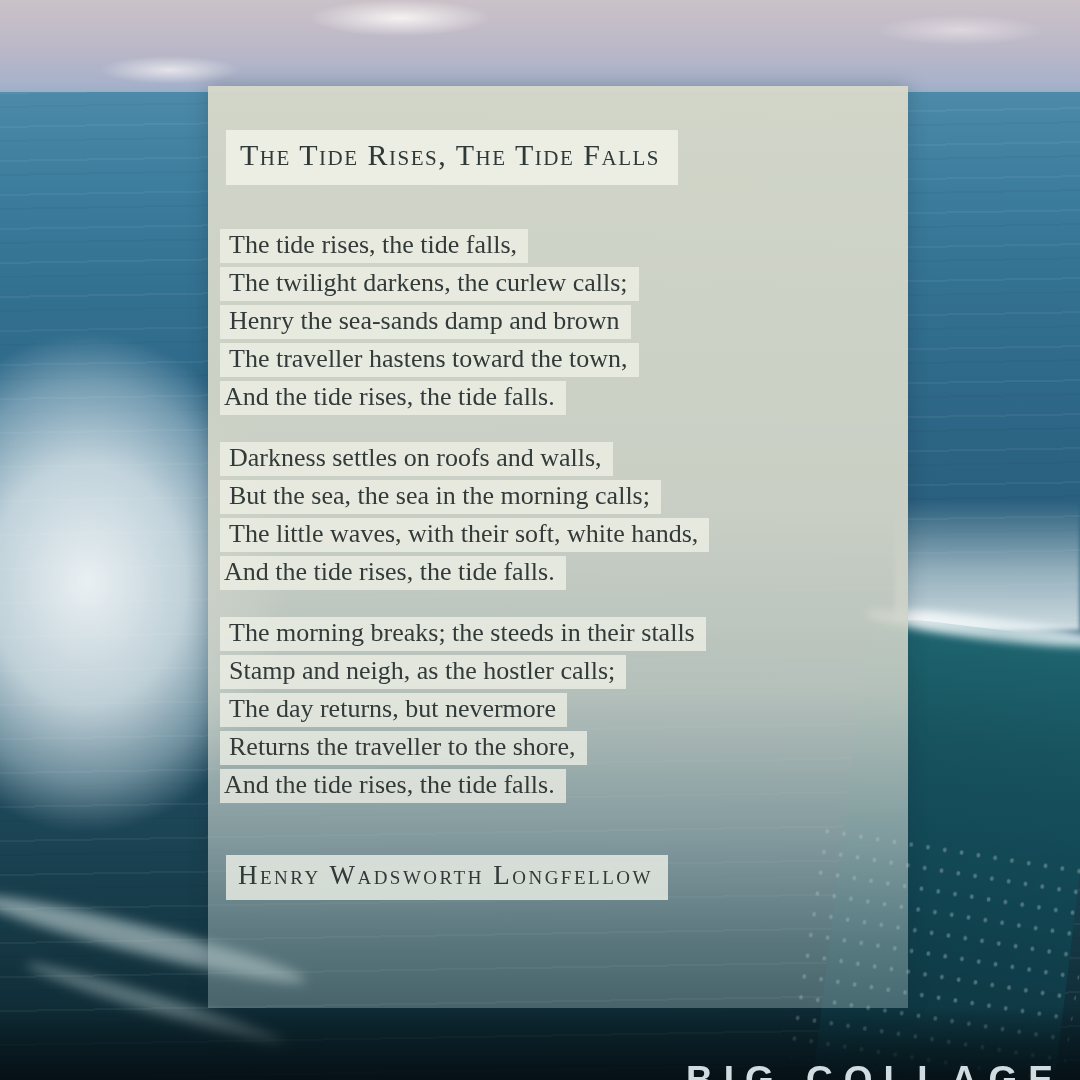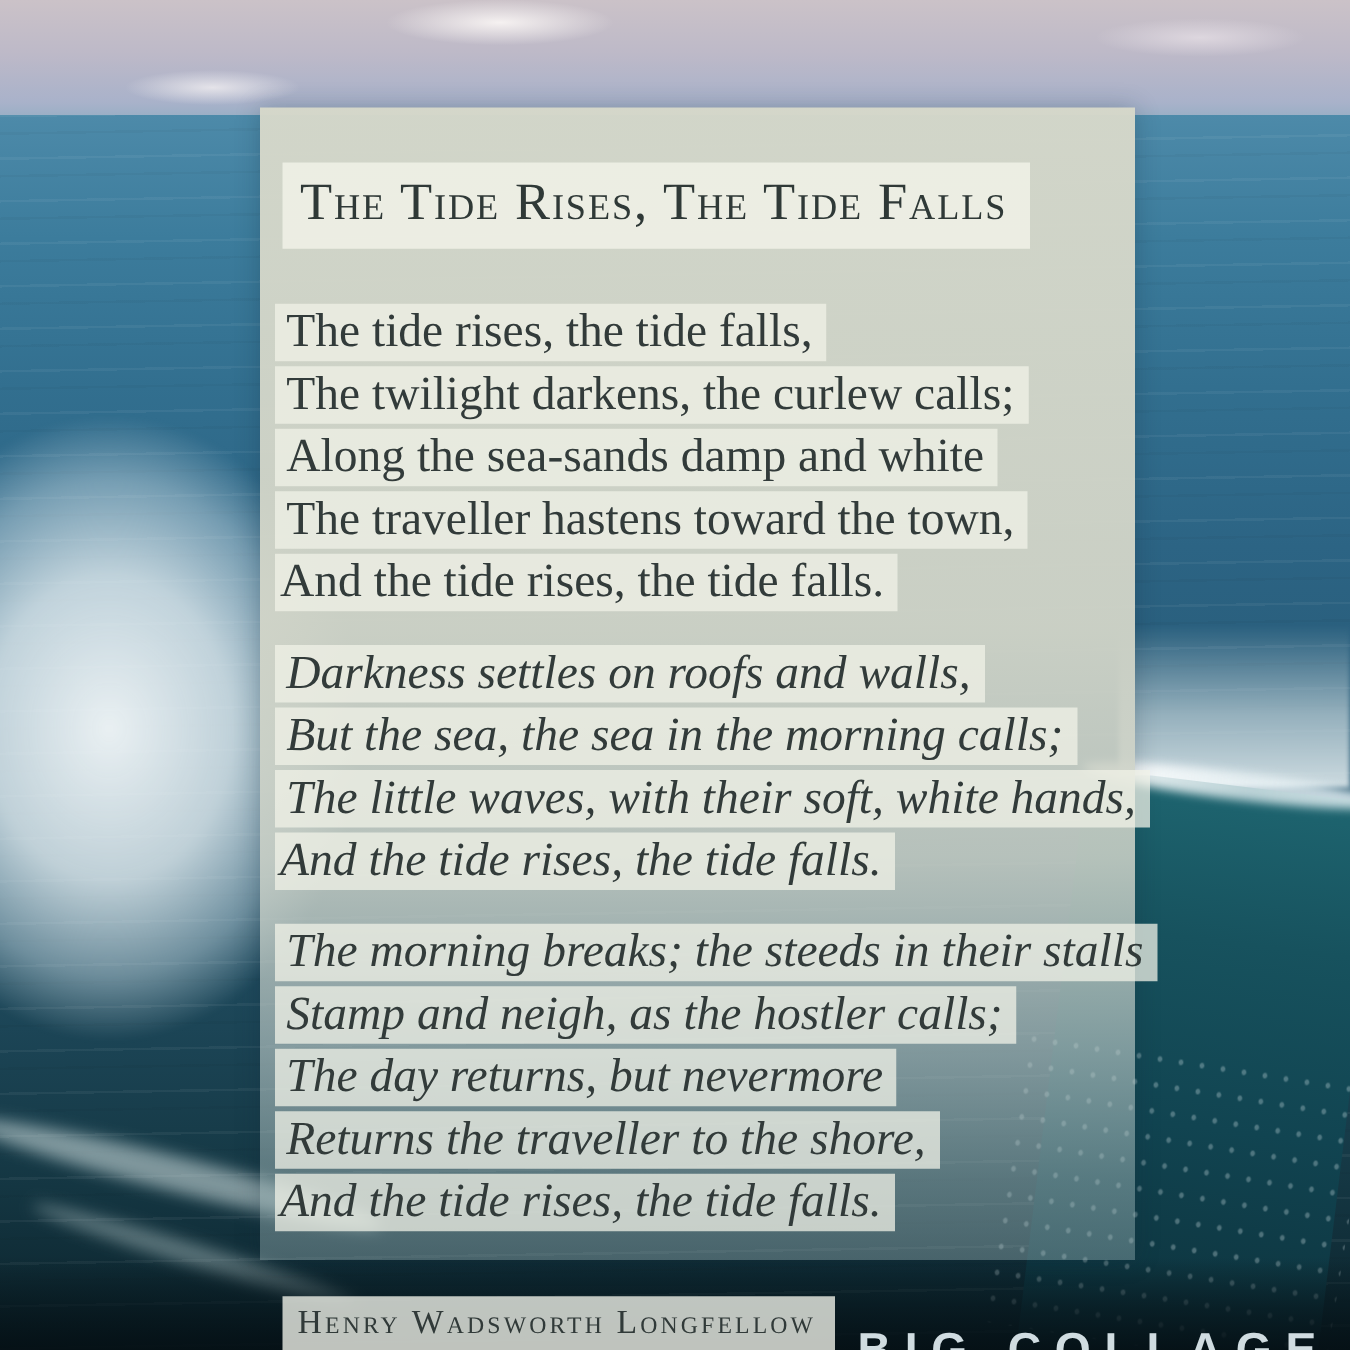--- a/index.html
+++ b/index.html
@@ -73,31 +73,31 @@
       rgba(210,213,200,0.95) 45%,
       rgba(202,208,198,0.88) 65%,
       rgba(181,196,194,0.66) 82%,
       rgba(158,181,182,0.5) 93%,
       rgba(150,175,178,0.42) 100%);
     box-shadow:0 0 18px rgba(20,40,50,0.25);
   }
   .title-box{
     display:inline-block;margin:44px 0 0 18px;padding:8px 18px 13px 14px;
     background:rgba(242,243,233,0.82);
-    font-variant:small-caps;font-size:42px;letter-spacing:1.5px;color:#2f3937;
+    font-variant:small-caps;font-size:30px;letter-spacing:1.5px;color:#2f3937;
     white-space:nowrap;
   }
   .stanza{margin:0 0 0 12px;}
   .stanza-first{margin-top:44px;}
-  .stanza + .stanza{margin-top:23px;font-style:italic;}
+  .stanza + .stanza{margin-top:23px;}
   .line{line-height:1;}
   .line-box{
     display:inline-block;background:rgba(240,241,231,0.75);
     padding:3px 11px 5px 9px;margin-bottom:4px;
-    font-size:38px;color:#323b3a;white-space:nowrap;
+    font-size:26px;color:#323b3a;white-space:nowrap;
   }
   .line-refrain .line-box{padding-left:4px;}
   .author-box{
     display:inline-block;margin:48px 0 0 18px;padding:5px 15px 9px 12px;
     background:rgba(238,240,231,0.8);
     font-variant:small-caps;font-size:27px;letter-spacing:2.5px;color:#313a39;
     white-space:nowrap;
     font-family:Liberation Serif, serif;
   }
 </style>
@@ -116,21 +116,21 @@
   <div class="speckles"></div>
   <div class="dark-bottom"></div>
 
   <div class="poem-card">
 
     <div class="title-box">The Tide Rises, The Tide Falls</div>
 
     <div class="stanza stanza-first">
       <div class="line"><span class="line-box">The tide rises, the tide falls,</span></div>
       <div class="line"><span class="line-box">The twilight darkens, the curlew calls;</span></div>
-      <div class="line"><span class="line-box">Along the sea-sands damp and white</span></div>
+      <div class="line"><span class="line-box">Henry the sea-sands damp and brown</span></div>
       <div class="line"><span class="line-box">The traveller hastens toward the town,</span></div>
       <div class="line line-refrain"><span class="line-box">And the tide rises, the tide falls.</span></div>
     </div>
 
     <div class="stanza">
       <div class="line"><span class="line-box">Darkness settles on roofs and walls,</span></div>
       <div class="line"><span class="line-box">But the sea, the sea in the morning calls;</span></div>
       <div class="line"><span class="line-box">The little waves, with their soft, white hands,</span></div>
       <div class="line line-refrain"><span class="line-box">And the tide rises, the tide falls.</span></div>
     </div>

